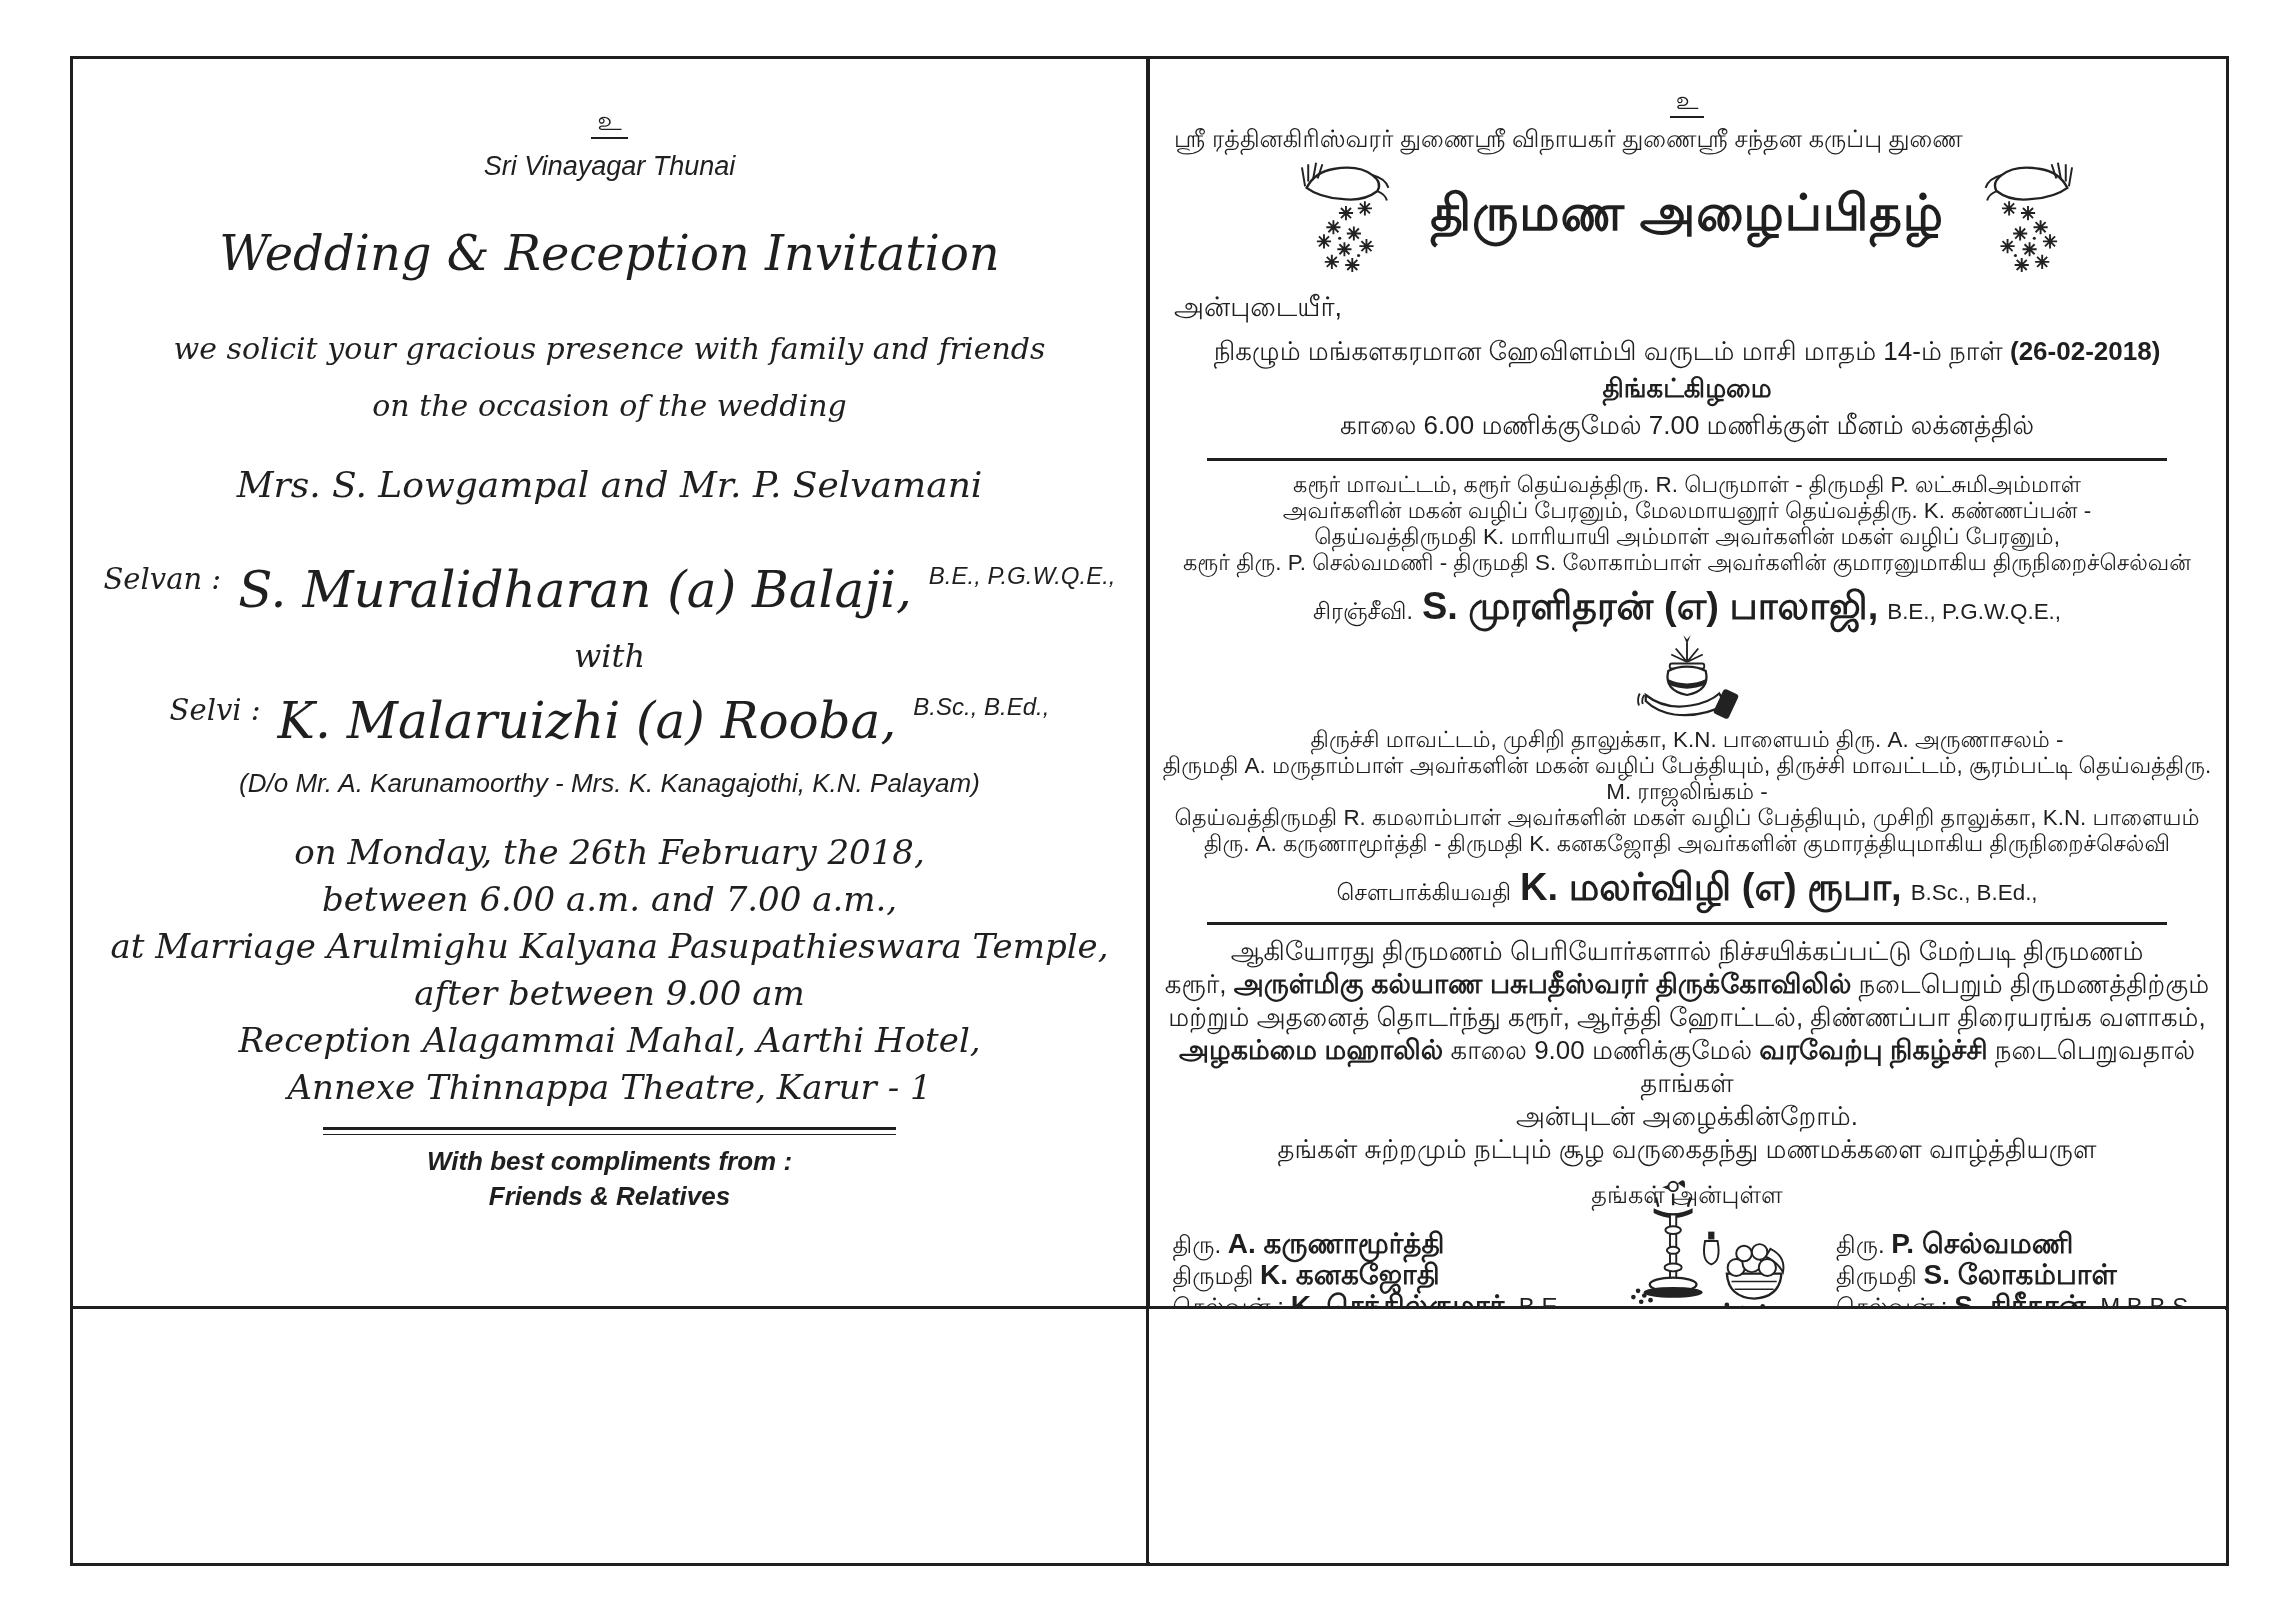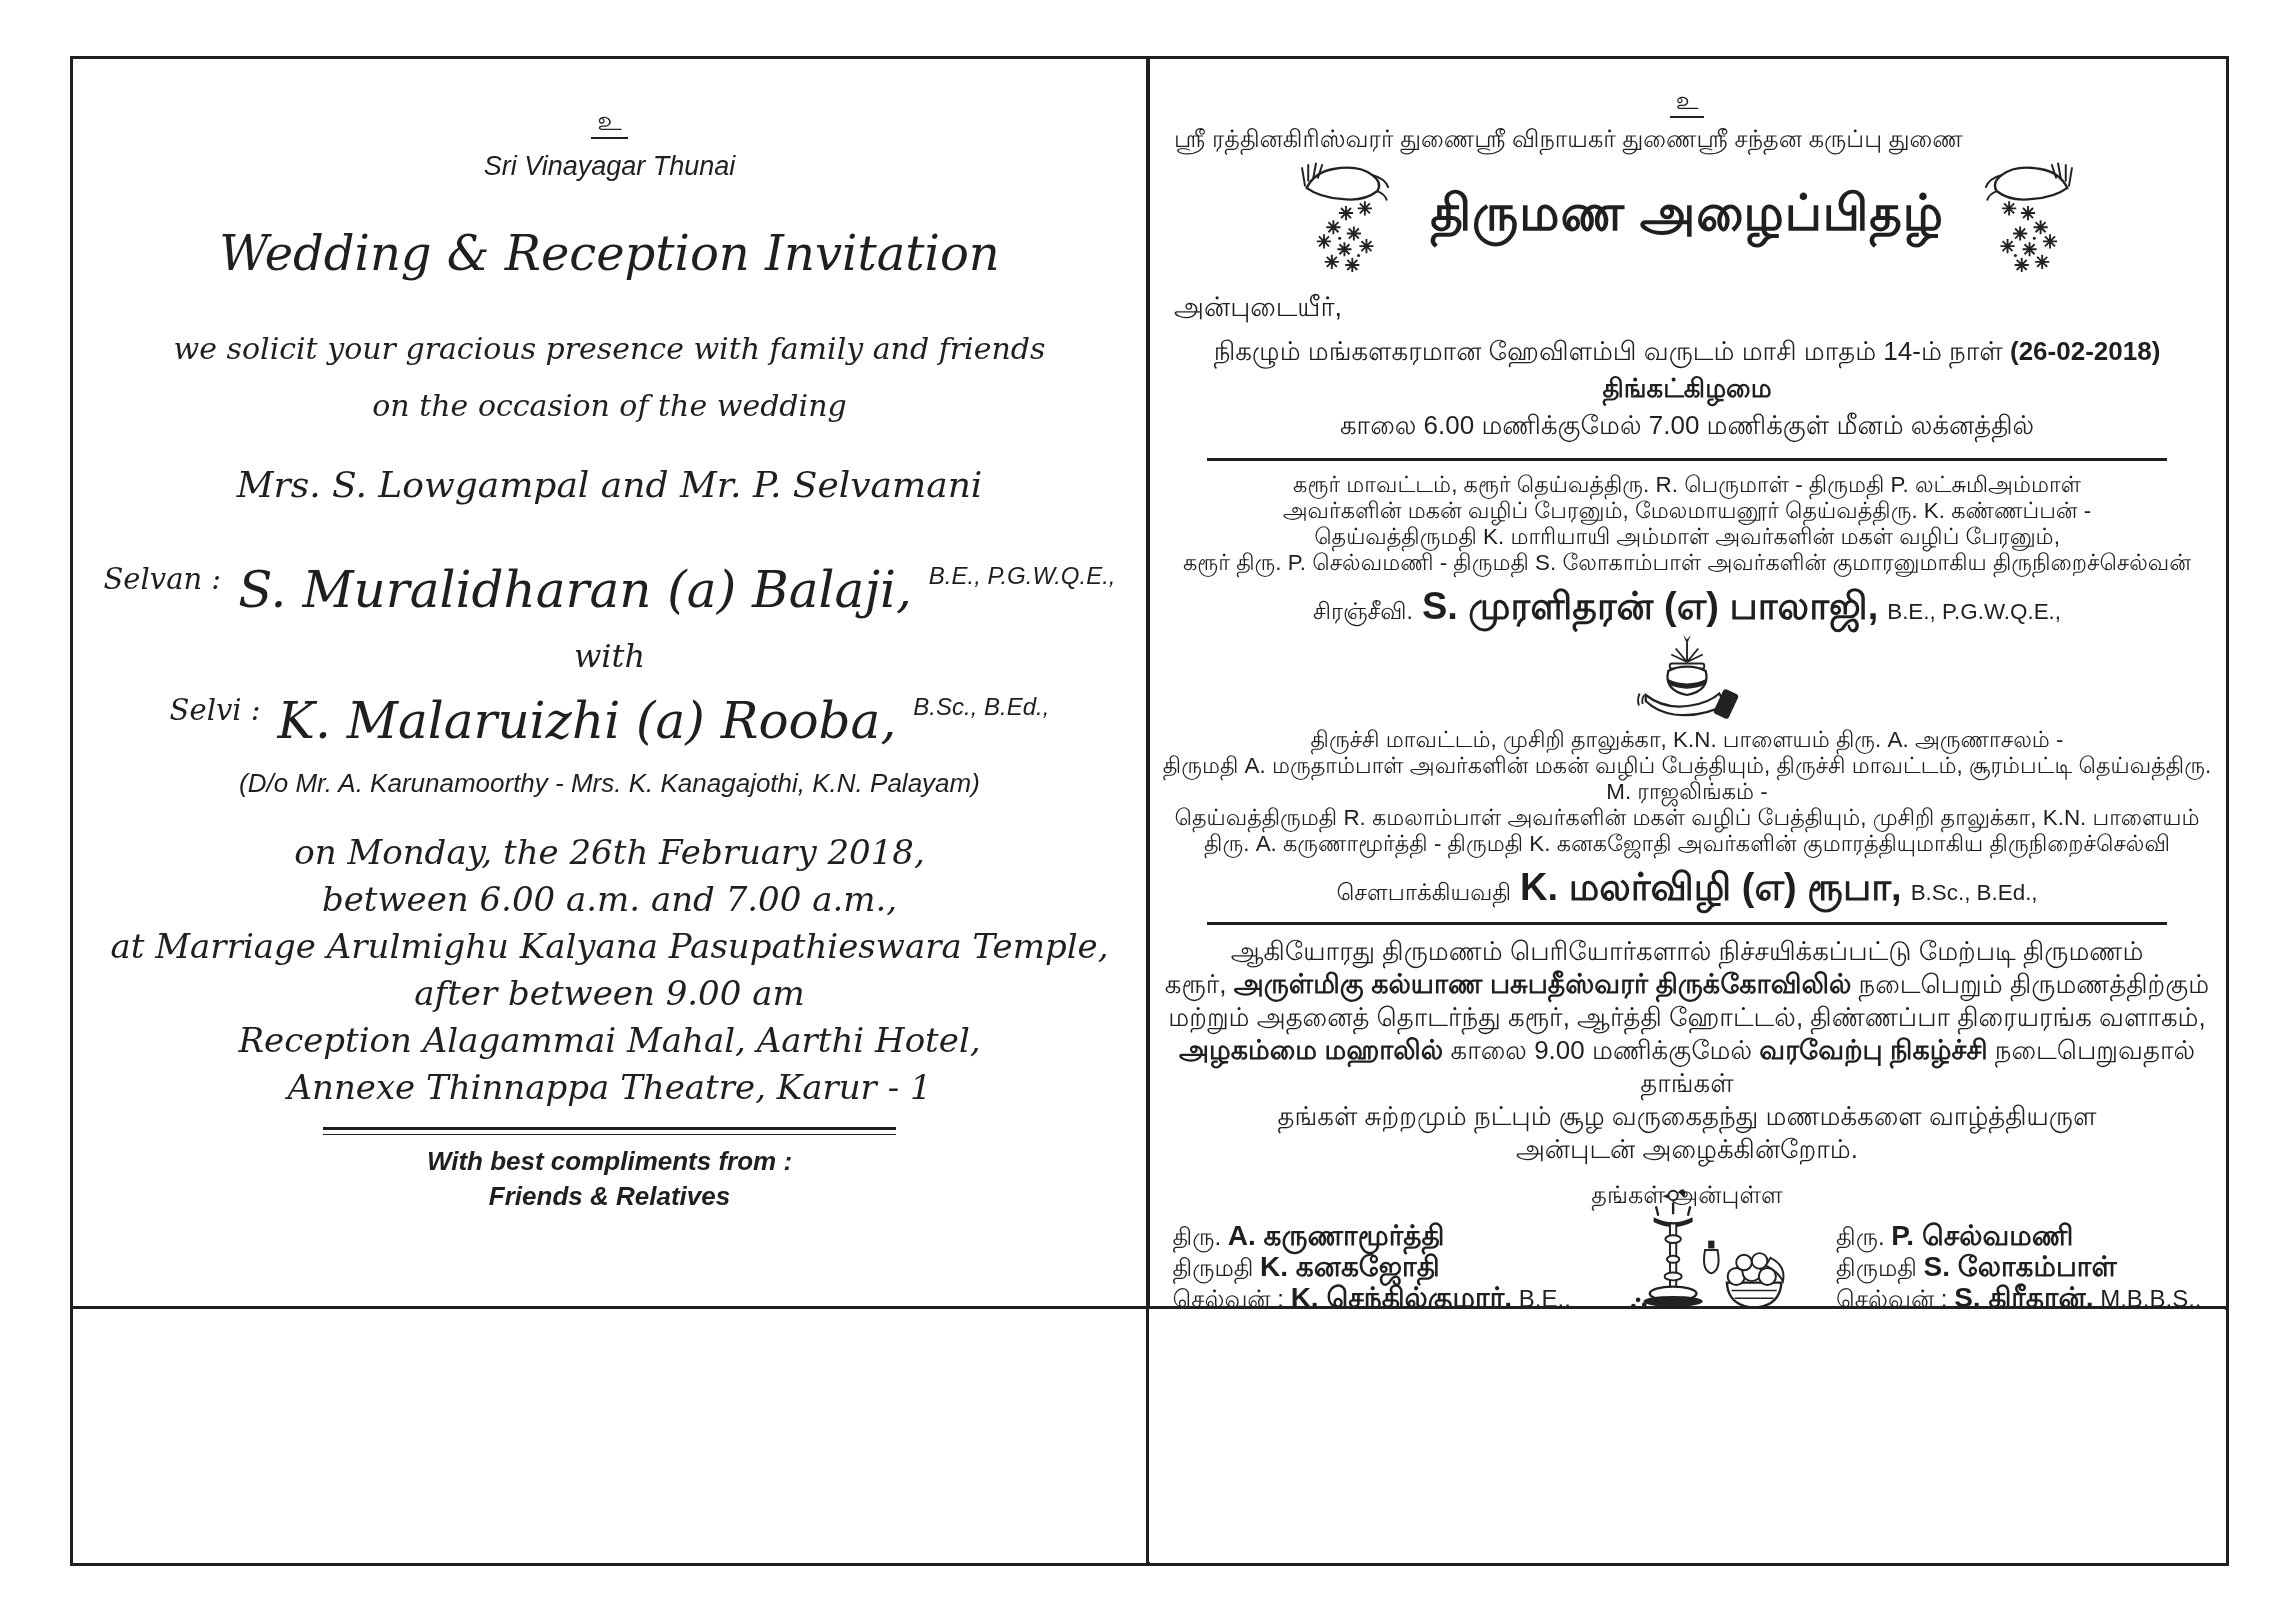--- a/index.html
+++ b/index.html
@@ -50,21 +50,21 @@
   .rule-ta{width:960px;border-top:3.6px solid #1f1f1f;height:0;margin-top:14.3px;}
   .fam{margin-top:10.7px;font-size:22.4px;line-height:26px;}
   .fam-name-line{margin-top:9px;display:flex;align-items:baseline;gap:9px;}
   .fam-prefix{font-size:23px;}
   .fam-name{font-size:38px;font-weight:bold;line-height:43px;}
   .fam-suffix{font-size:22.4px;}
   .kalasam{margin-top:3.6px;width:154px;height:90px;}
   .invite{margin-top:10.7px;font-size:26px;line-height:33px;}
   .invite b{font-size:27px;}
   .closing{margin-top:14.3px;font-size:24px;}
-  .hosts-row{width:calc(100% - 47px);display:flex;justify-content:space-between;align-items:flex-start;margin-top:9px;}
+  .hosts-row{width:calc(100% - 47px);display:flex;justify-content:space-between;align-items:flex-end;margin-top:0;}
   .host-block{text-align:left;font-size:24px;line-height:30px;white-space:nowrap;}
   .host-name{font-size:28px;font-weight:bold;}
   .lamp{width:215px;height:148px;margin-top:-38px;}
   svg .ln{stroke:#222;fill:none;}
 </style>
 </head>
 <body>
 
 <div class="sheet">
   <div class="vdivider"></div>
@@ -209,22 +209,22 @@
         <span class="fam-suffix">B.Sc., B.Ed.,</span>
       </div>
 
       <div class="rule-ta" style="margin-top:12.5px;"></div>
 
       <div class="invite">
         <div>ஆகியோரது திருமணம் பெரியோர்களால் நிச்சயிக்கப்பட்டு மேற்படி திருமணம்</div>
         <div><span>கரூர், </span><b>அருள்மிகு கல்யாண பசுபதீஸ்வரர் திருக்கோவிலில்</b><span> நடைபெறும் திருமணத்திற்கும்</span></div>
         <div>மற்றும் அதனைத் தொடர்ந்து கரூர், ஆர்த்தி ஹோட்டல், திண்ணப்பா திரையரங்க வளாகம்,</div>
         <div><b>அழகம்மை மஹாலில்</b><span> காலை 9.00 மணிக்குமேல் </span><b>வரவேற்பு நிகழ்ச்சி</b><span> நடைபெறுவதால் தாங்கள்</span></div>
+        <div>அன்புடன் அழைக்கின்றோம்.</div>
         <div>தங்கள் சுற்றமும் நட்பும் சூழ வருகைதந்து மணமக்களை வாழ்த்தியருள</div>
-        <div>அன்புடன் அழைக்கின்றோம்.</div>
       </div>
 
       <div class="closing">தங்கள் அன்புள்ள</div>
 
       <div class="hosts-row">
         <div class="host-block">
           <div><span>திரு.</span> <span class="host-name">A. கருணாமூர்த்தி</span></div>
           <div><span>திருமதி</span> <span class="host-name">K. கனகஜோதி</span></div>
           <div><span>செல்வன் :</span> <span class="host-name">K. செந்தில்குமார்,</span> <span>B.E.,</span></div>
 

